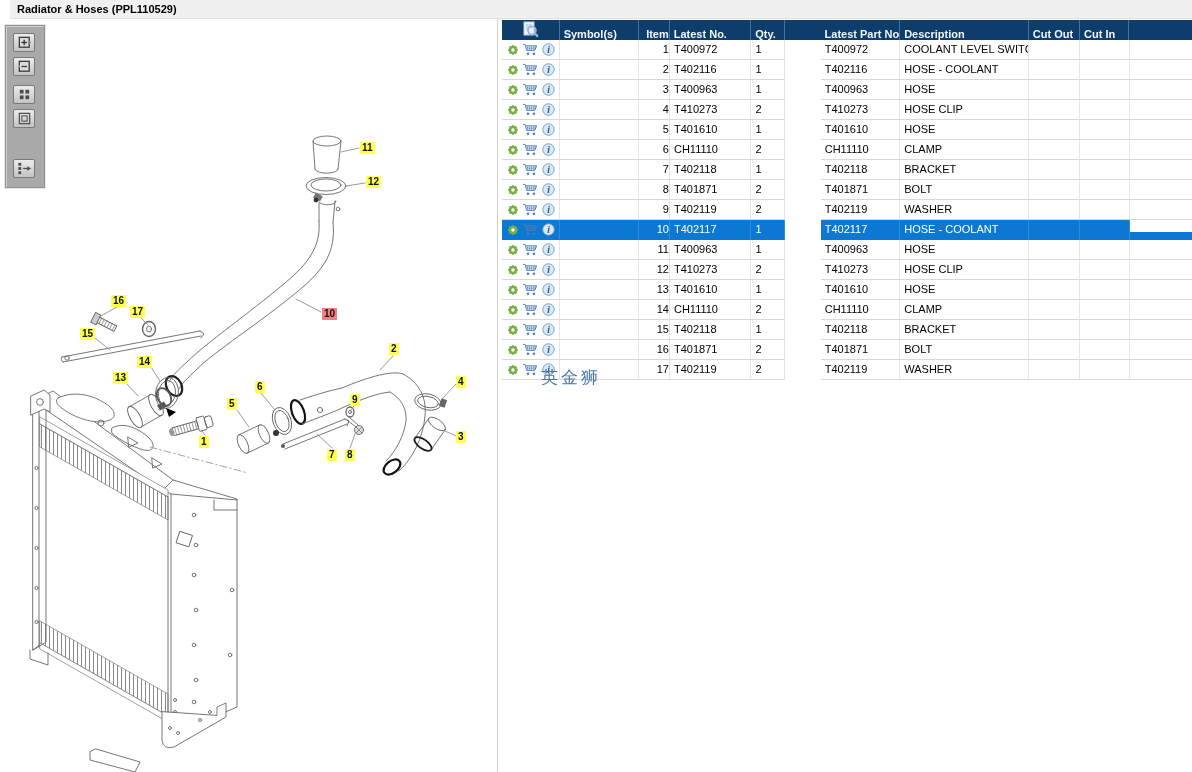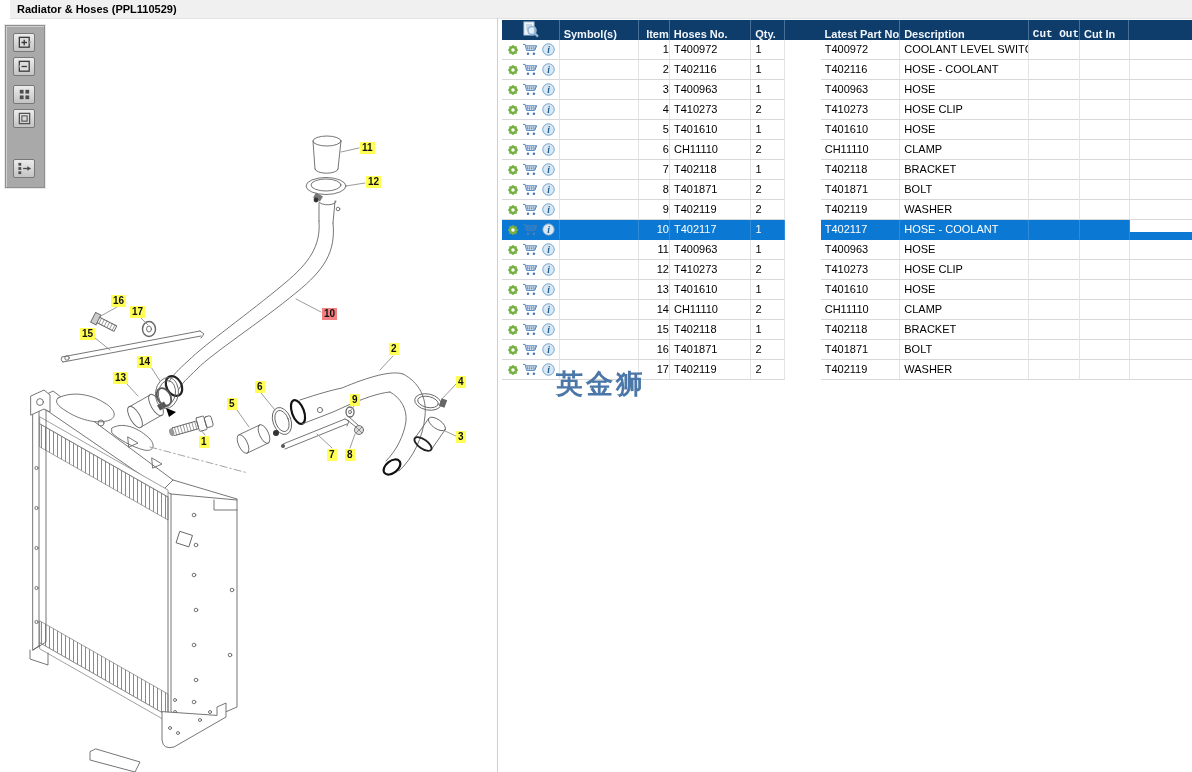--- a/index.html
+++ b/index.html
@@ -23,40 +23,40 @@
   .divider{position:absolute;left:497px;top:18px;width:1px;height:754px;background:#cfcfcf;}
 
   
   .diagram-svg{position:absolute;left:0;top:0;width:497px;height:772px;}
   .diagram-labels{position:absolute;left:0;top:0;width:497px;height:772px;}
   .dlabel{position:absolute;background:#ffff55;color:#111;font-size:10px;font-weight:bold;
           line-height:12px;padding:0 2px;cursor:pointer;}
   .dlabel.highlighted{background:#f28080;}
 
   
-  .watermark{position:absolute;left:556px;top:366px;font-size:27px;font-weight:bold;
+  .watermark{position:absolute;left:541px;top:366px;font-size:17px;font-weight:normal;
              color:#4a77a8;letter-spacing:3px;z-index:6;}
 
   
   .ptable{position:absolute;left:502px;top:20px;width:690px;font-size:11px;color:#000;z-index:2;}
   .tr{display:flex;height:20px;box-sizing:border-box;}
   .td{box-sizing:border-box;border-right:1px solid #e4e4e4;border-bottom:1px solid #d8d8d8;
       padding:0 0 0 4px;line-height:19px;white-space:nowrap;overflow:hidden;}
   .thead{display:flex;height:20px;background:#0e3c6b;color:#f2f6fa;font-weight:bold;}
   .th{box-sizing:border-box;border-right:1px solid #486f97;padding:4px 0 0 4px;line-height:20px;
       white-space:nowrap;overflow:hidden;}
   .th.c-icons{display:flex;align-items:center;justify-content:center;padding:0;}
   .c-icons{width:61px;}
   .c-symbols{width:84px;}
   .c-item{width:32px;text-align:right;}
   .c-parts{width:86px;}
   .c-qty{width:35px;}
   .c-latest{width:84px;margin-left:36px;}
   .c-desc{width:136px;}
-  .c-cutout{width:54px;font-family:Liberation Mono, monospace;}
+  .c-cutout{width:54px;}
   .c-cutin{width:52px;}
   .c-comment{width:66px;border-right:none;margin-top:12px;}
   .td.c-icons{display:flex;align-items:center;gap:3px;padding-left:5px;}
   .icn{display:inline-flex;cursor:pointer;}
   .icn svg{display:block;}
   .tr.selected .td{background:#0b79d4;color:#fff;border-right-color:#2f8cdb;border-bottom-color:#0b79d4;}
 </style>
 </head>
 <body>
 
@@ -363,21 +363,21 @@
 
   <div class="ptable">
     <div class="thead">
       <div class="th c-icons">
         <svg width="20" height="18">
             <use href="#doc-search"></use>
           </svg>
       </div>
       <div class="th c-symbols">Symbol(s)</div>
       <div class="th c-item">Item</div>
-      <div class="th c-parts">Hoses No.</div>
+      <div class="th c-parts">Latest No.</div>
       <div class="th c-qty">Qty.</div>
       <div class="th c-latest">Latest Part No.</div>
       <div class="th c-desc">Description</div>
       <div class="th c-cutout">Cut Out</div>
       <div class="th c-cutin">Cut In</div>
       <div class="th c-comment">Comment</div>
     </div>
     <div>
         <div class="tr">
       <div class="td c-icons">

